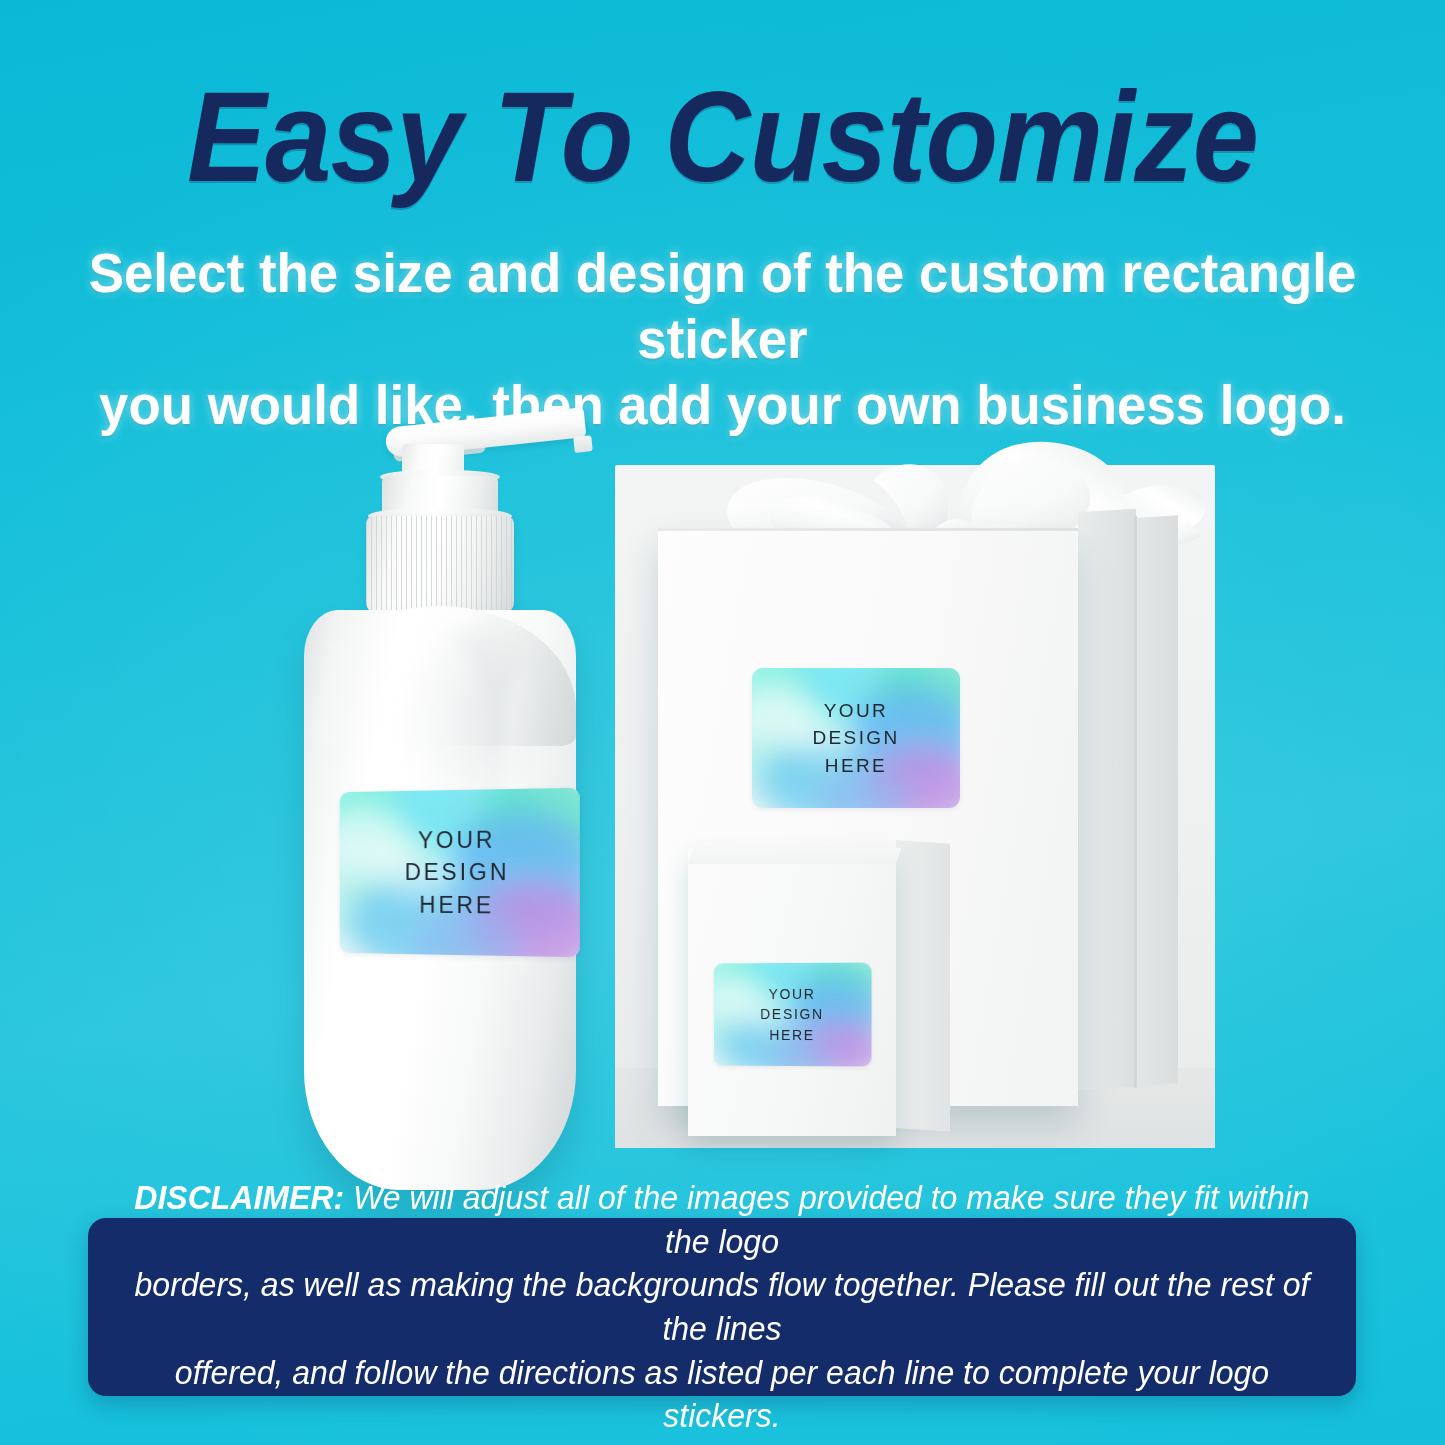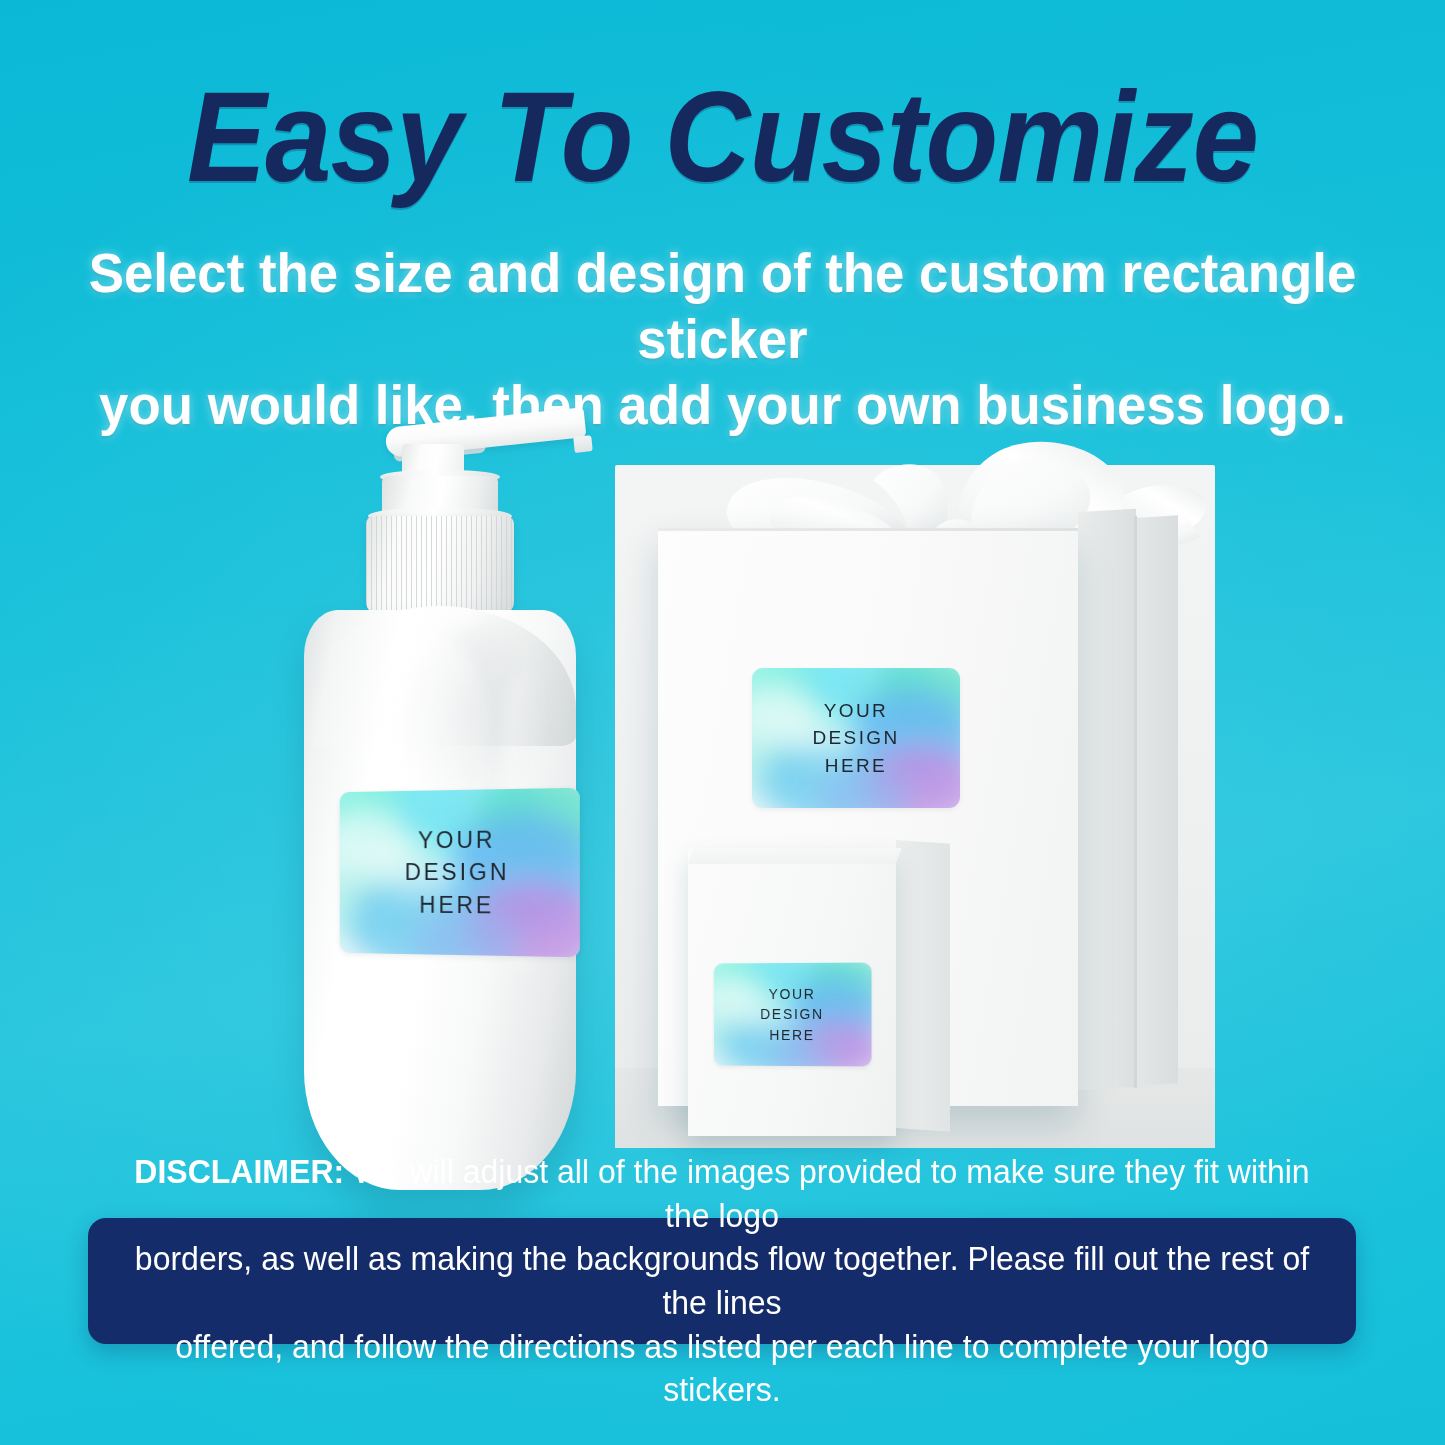--- a/index.html
+++ b/index.html
@@ -223,25 +223,25 @@
   #sticker-small{
     left:713px;top:963px;width:158px;height:103px;
     border-radius:9px;
     transform:perspective(600px) rotateY(-4deg);
     box-shadow:0 2px 4px rgba(0,0,0,0.06);
   }
   #sticker-small .label{font-size:14px;letter-spacing:1.7px;line-height:1.45;}
 
   
   .disclaimer{
-    position:absolute;left:88px;top:1218px;width:1268px;height:126px;
+    position:absolute;left:88px;top:1218px;width:1268px;height:178px;
     background:#152c6b;border-radius:18px;
     box-shadow:0 8px 22px rgba(8,40,90,0.25);
     display:flex;align-items:center;justify-content:center;
-    padding:0 26px;box-sizing:border-box;
+    padding:0 26px;box-sizing:border-box;font-style:italic;
   }
   .disclaimer .dtext{
     color:#ffffff;text-align:center;
     font-family:"Liberation Sans Narrow","Liberation Sans",sans-serif;
     font-size:33px;line-height:1.32;font-weight:normal;
     transform:scaleX(0.97);
   }
   .disclaimer .dtext b{font-weight:bold;}
   .dline{display:block;}
 </style>

